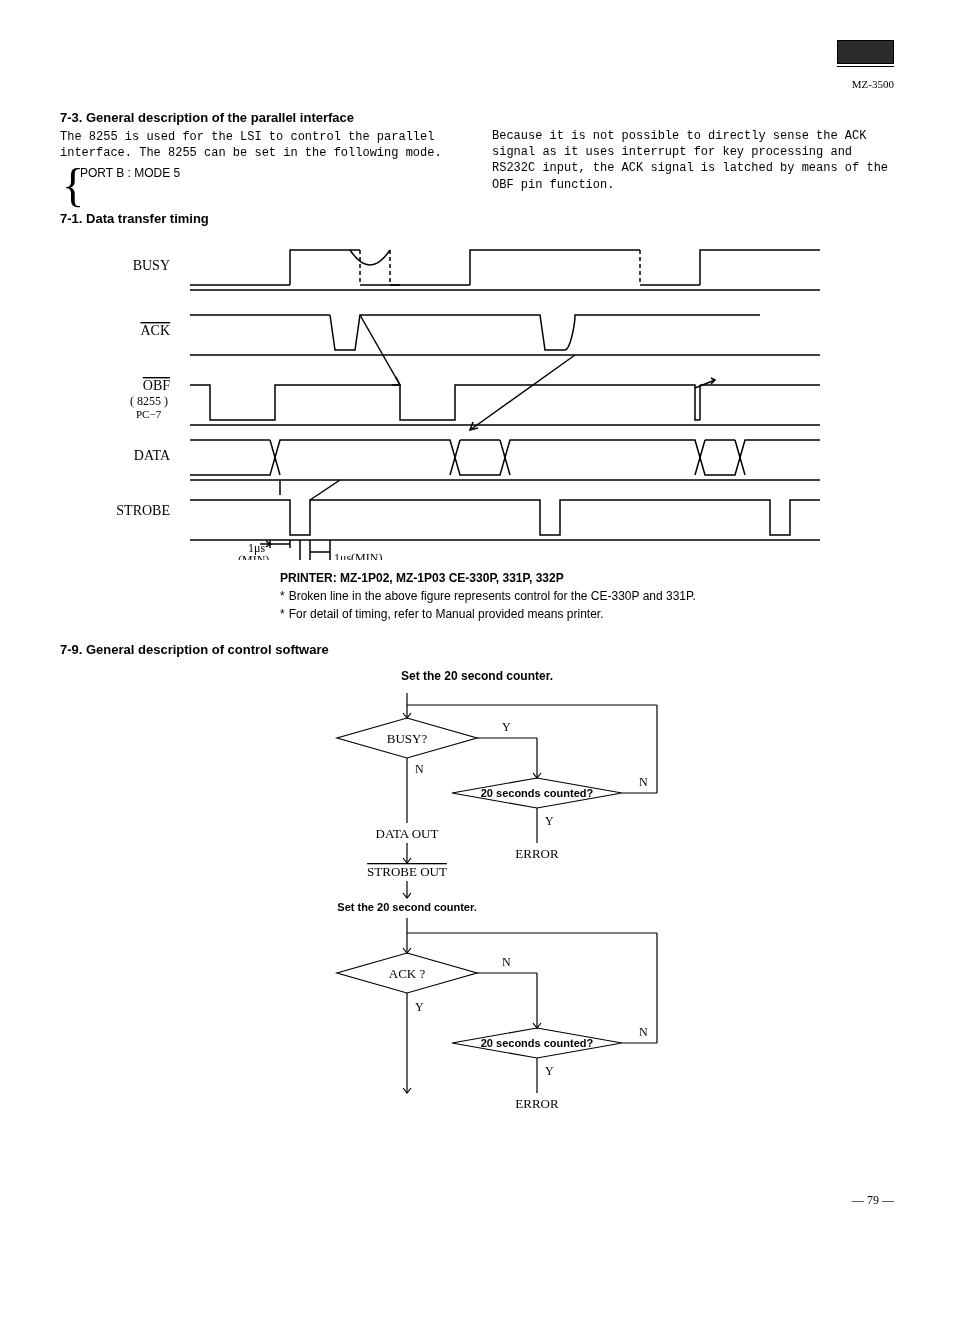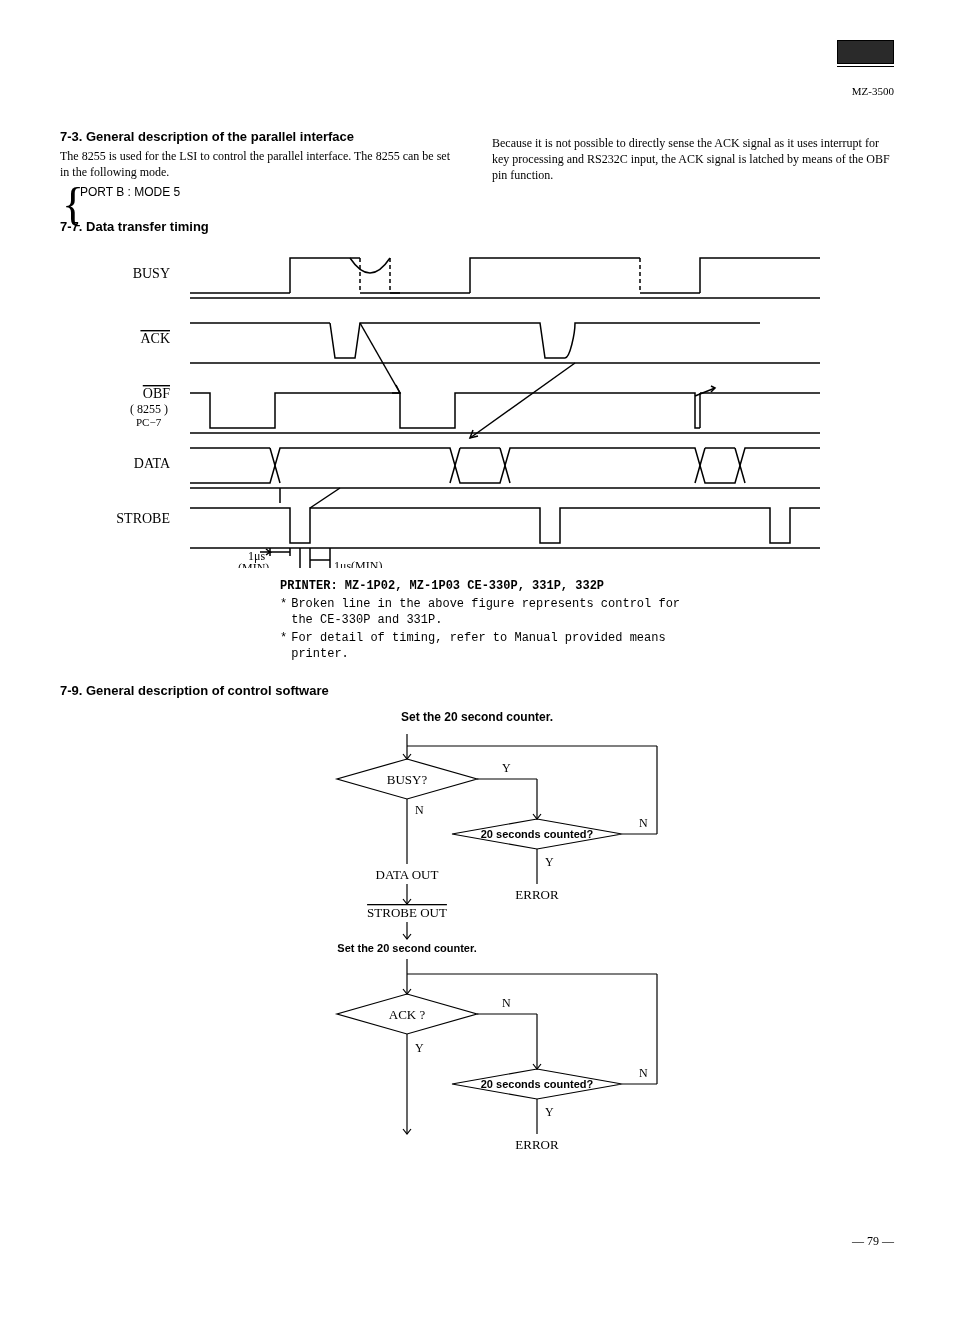--- a/index.html
+++ b/index.html
@@ -24,37 +24,37 @@
     width: 55px;
     height: 22px;
     background: #2a2a2a;
     border: 1px solid #000;
     margin-left: auto;
   }
   .logo-label {
     border-top: 1px solid #000;
     font-size: 11px;
     margin-top: 2px;
-    padding-top: 18px;
+    padding-top: 11px;
   }
   .two-col {
     display: flex;
     gap: 30px;
   }
   .col {
     flex: 1;
   }
   h3.sec {
     font-family: Arial, Helvetica, sans-serif;
     font-weight: bold;
     font-size: 13px;
-    margin: 12px 0 4px 0;
+    margin: 0 0 4px 0;
   }
   .body-text {
-    font-family: Liberation Serif, serif;
+    font-family: Liberation Mono, monospace;
     font-size: 12px;
     line-height: 1.35;
   }
   .port-list {
     font-family: Arial, Helvetica, sans-serif;
     font-size: 12px;
     padding-left: 20px;
     position: relative;
     margin-top: 4px;
     line-height: 1.35;
@@ -69,21 +69,21 @@
     font-weight: normal;
   }
   .timing-diagram {
     margin: 10px 0 0 40px;
   }
   .flow-diagram {
     margin: 10px auto 0 auto;
     display: block;
   }
   .caption-block {
-    font-family: Liberation Mono, monospace;
+    font-family: Liberation Sans, sans-serif;
     font-size: 12px;
     margin-left: 220px;
     margin-top: 6px;
     width: 420px;
     line-height: 1.35;
   }
   .caption-block .bullet-row {
     display: flex;
     gap: 4px;
     margin-top: 2px;
@@ -127,21 +127,21 @@
       <div>PORT B : MODE 5</div>
     </div>
   </div>
   <div class="col">
     <div style="height:18px"></div>
     <div class="body-text">Because it is not possible to directly sense the ACK signal as it uses interrupt for key processing and RS232C input, the ACK signal is latched by means of the OBF pin function.</div>
   </div>
 </div>
 
 
-<h3 class="sec" style="margin-top:18px">7-7. Data transfer timing</h3>
+<h3 class="sec" style="margin-top:18px">7-1. Data transfer timing</h3>
 
 <svg class="timing-diagram" width="740" height="320" viewBox="0 0 740 320">
   <g stroke="#000" stroke-width="1.5" fill="none">
 
     <text x="70" y="30" text-anchor="end" font-size="14" fill="#000" stroke="none">BUSY</text>
     <line x1="90" y1="45" x2="190" y2="45"></line>
     <path d="M190,45 L190,10 L260,10"></path>
     <path d="M260,10 L260,45" stroke-dasharray="4,3"></path>
     <path d="M250,10 Q270,40 290,10"></path>
     <path d="M290,10 L290,45" stroke-dasharray="4,3"></path>

